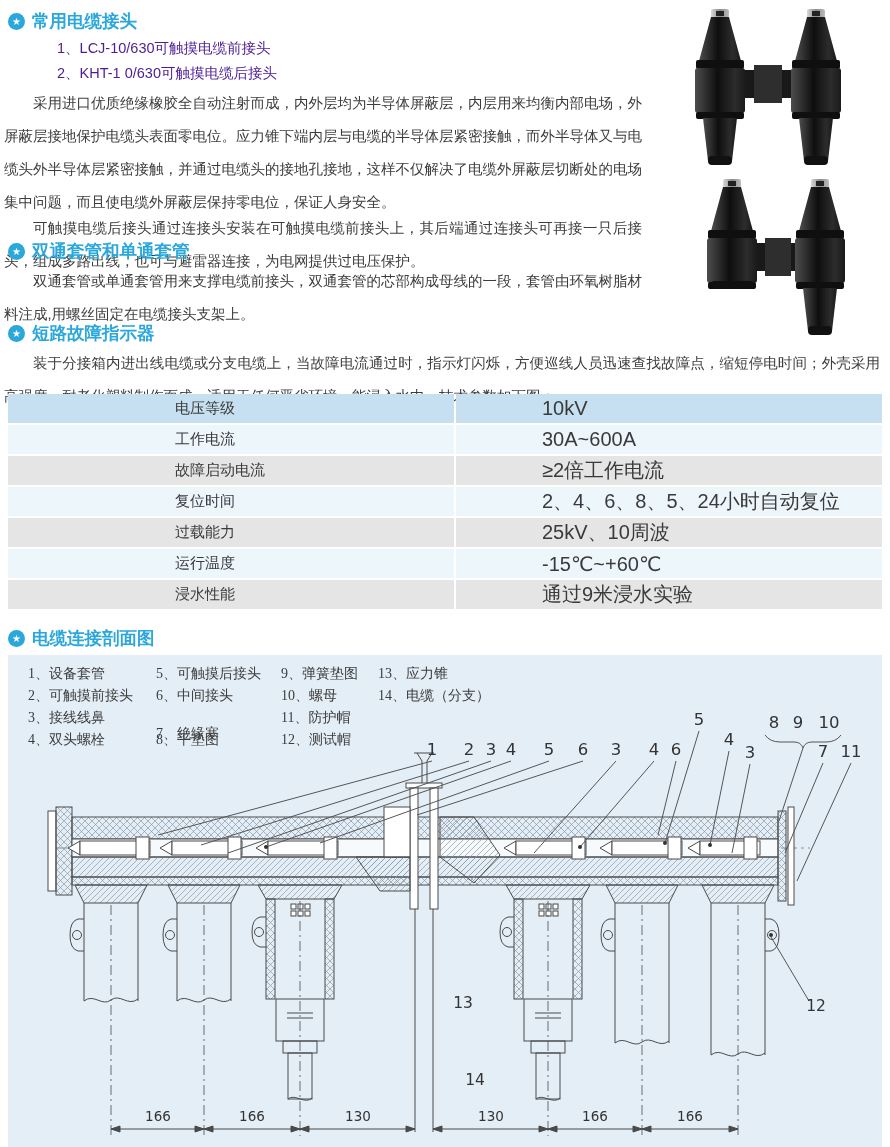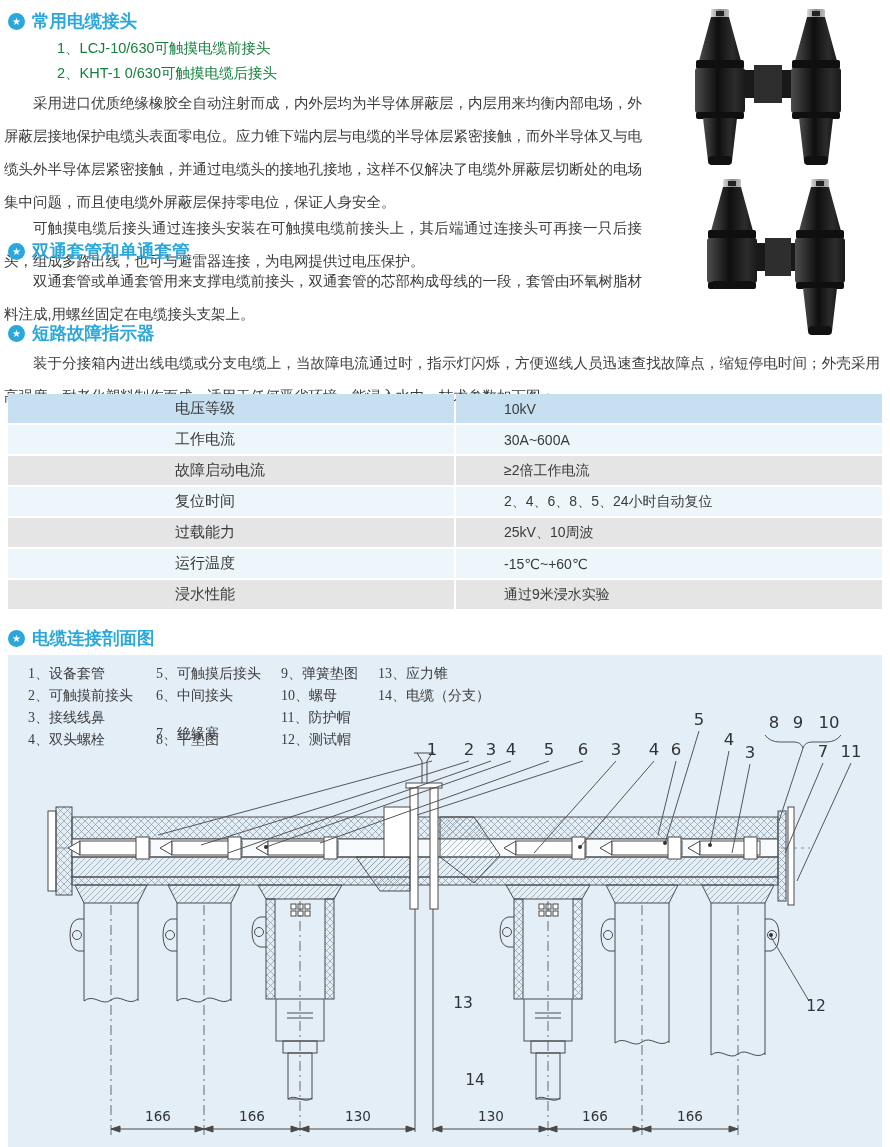--- a/index.html
+++ b/index.html
@@ -3,26 +3,26 @@
 <meta charset="utf-8">
 <style>
   html,body{margin:0;padding:0;}
   body{width:890px;height:1147px;position:relative;background:#fff;
        font-family:"Liberation Sans","DejaVu Sans",sans-serif;color:#3a3a3a;overflow:hidden;}
   .abs{position:absolute;}
   .heading{display:flex;align-items:center;gap:7px;font-size:17.5px;font-weight:bold;color:#2aa7db;}
   .bullet{width:17px;height:17px;border-radius:50%;background:#2aa7db;color:#fff;font-size:10px;
           display:flex;align-items:center;justify-content:center;flex:0 0 auto;}
   .para{font-size:14.5px;line-height:33px;text-align:justify;text-indent:2em;color:#3c3c3c;}
-  .list-item{font-size:14.5px;line-height:25px;color:#15803d;}
+  .list-item{font-size:14.5px;line-height:25px;color:#4c1d95;}
   
   .spec-table{width:874px;}
   .spec-row{display:flex;margin-bottom:2px;height:29px;}
   .cell-l{width:446px;display:flex;align-items:center;padding-left:167px;box-sizing:border-box;font-size:15px;}
-  .cell-v{flex:1;display:flex;align-items:center;padding-left:48px;box-sizing:border-box;font-size:14px;margin-left:2px;}
+  .cell-v{flex:1;display:flex;align-items:center;padding-left:86px;box-sizing:border-box;font-size:20px;margin-left:2px;}
   .rowA .cell-l,.rowA .cell-v{background:#c6e0f1;}
   .rowB .cell-l,.rowB .cell-v{background:#edf6fb;}
   .rowC .cell-l,.rowC .cell-v{background:#e5e5e5;}
   
   .panel{background:#e4eef7;}
   .legend-item{position:absolute;font-size:14px;color:#3c3c3c;white-space:nowrap;font-family:Liberation Serif, serif;}
   svg text{font-family:"DejaVu Sans","Liberation Sans",sans-serif;}
 </style>
 </head>
 <body>

